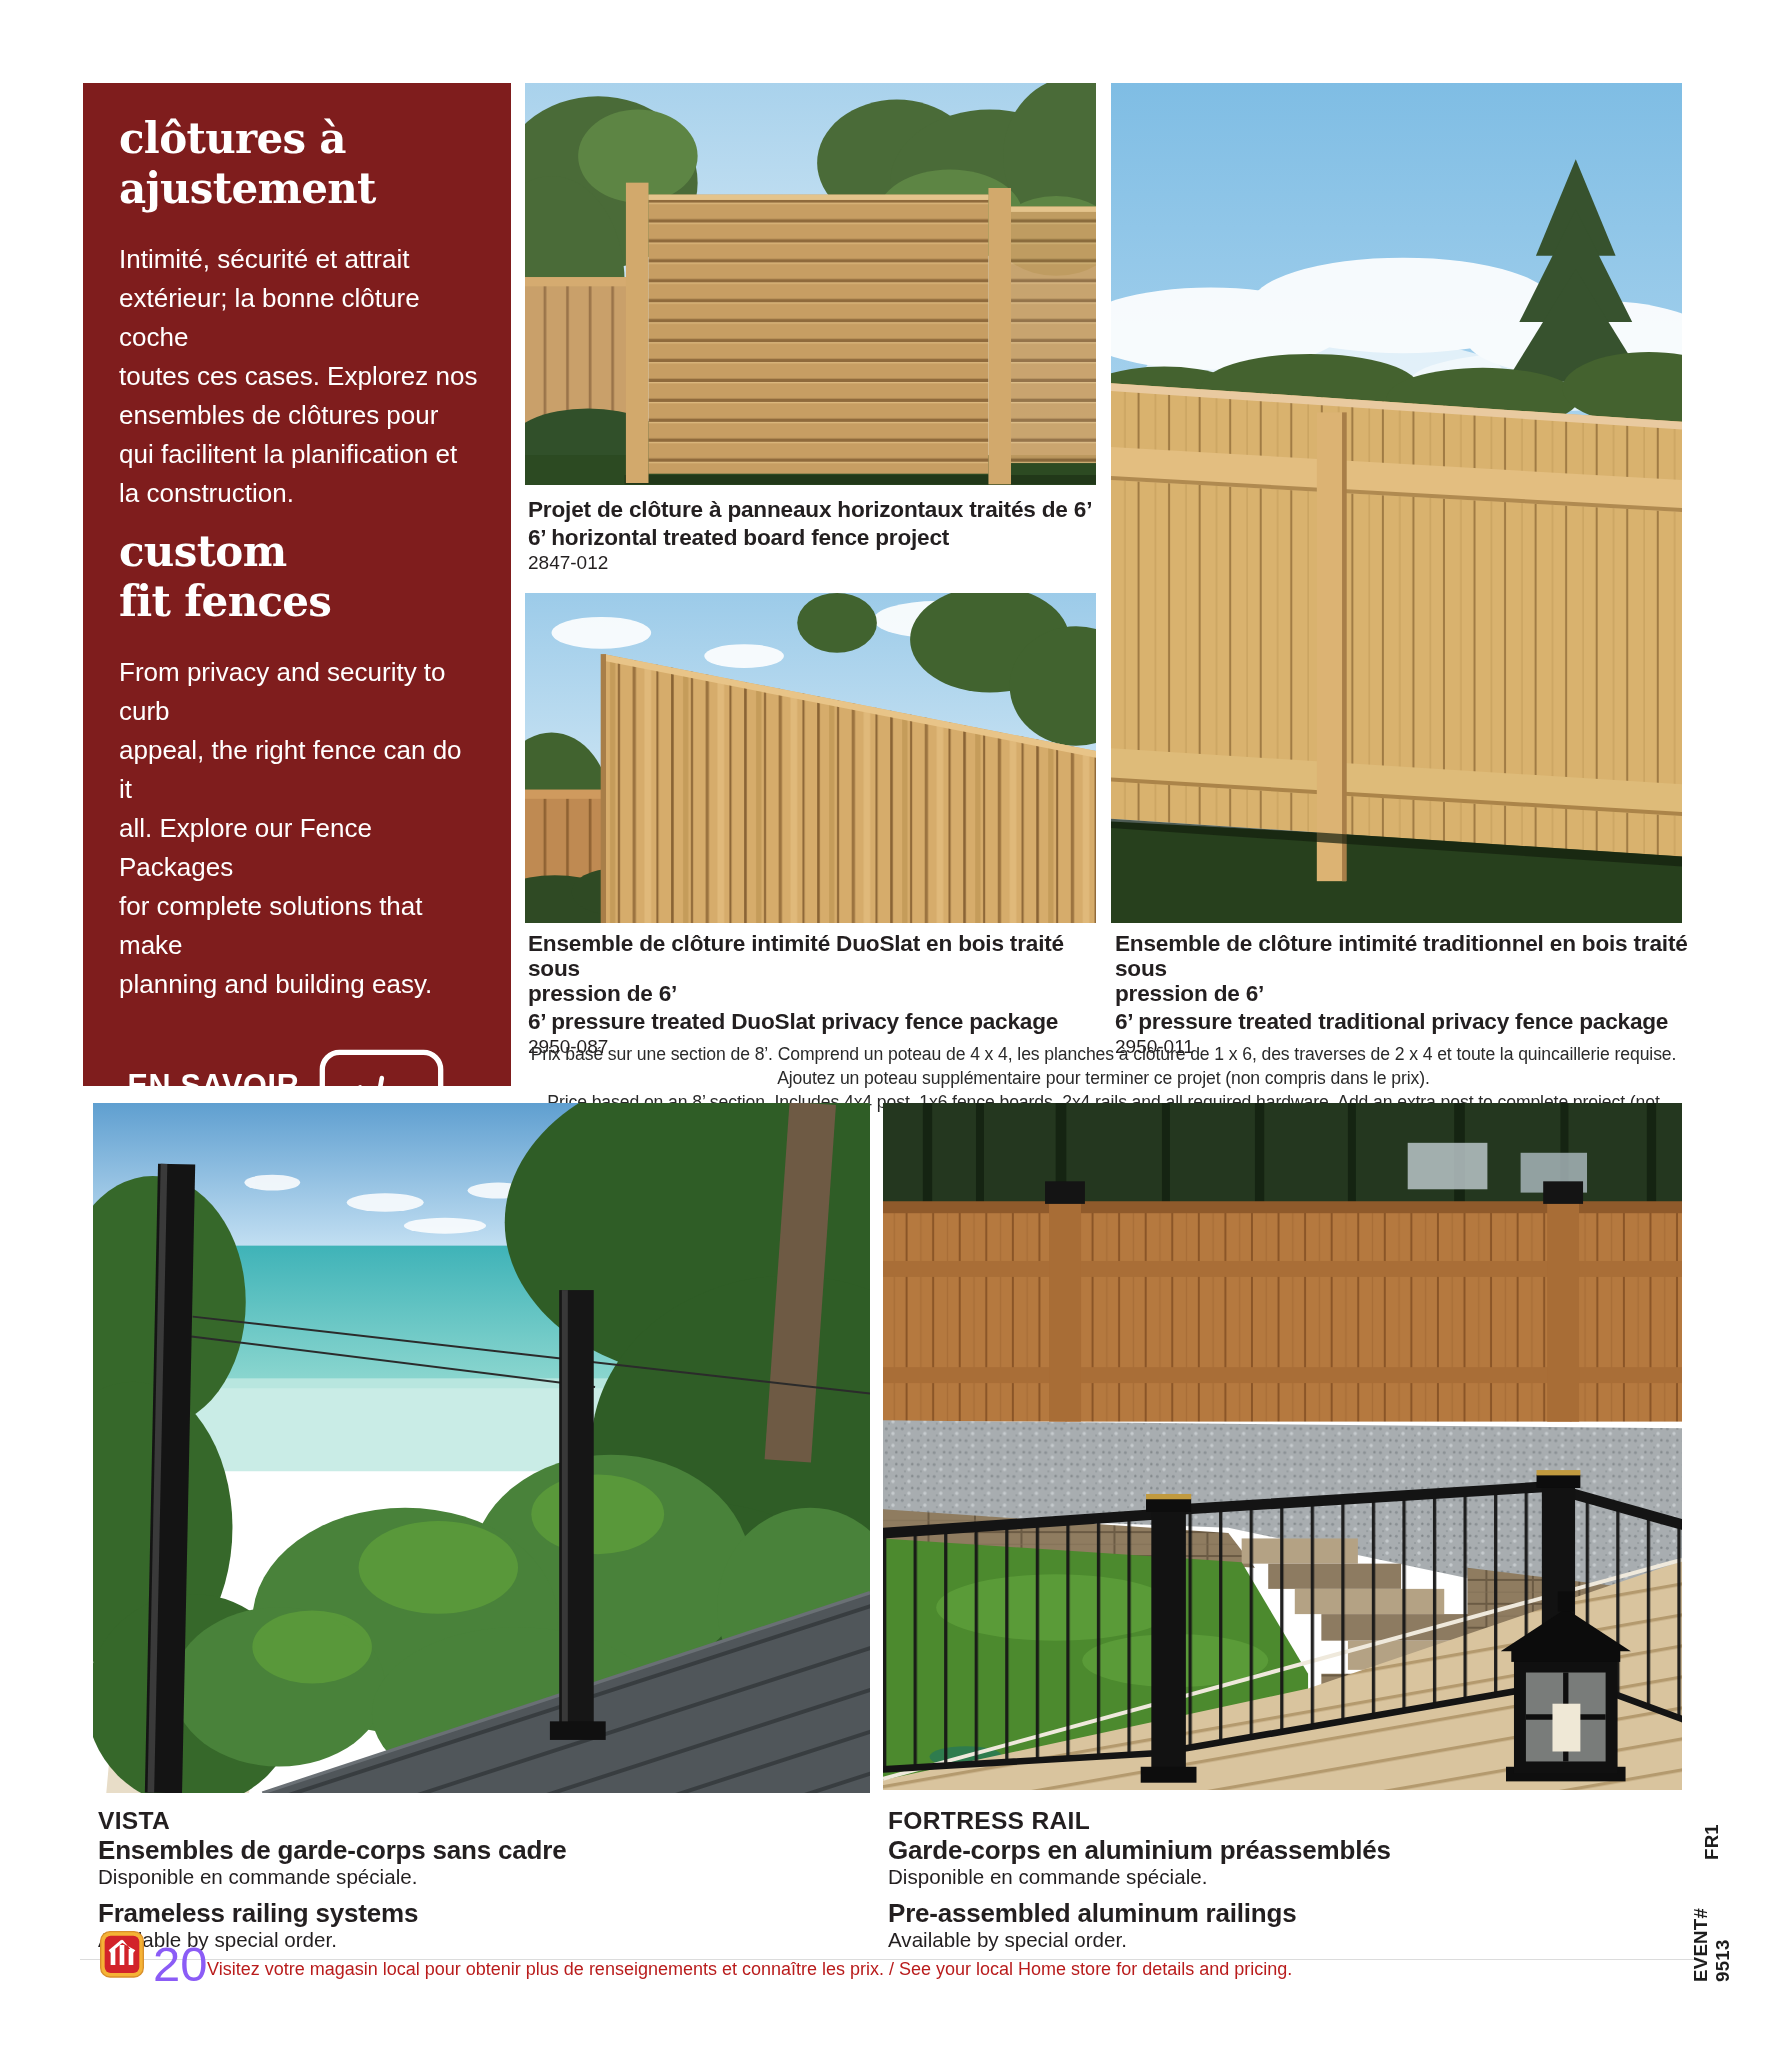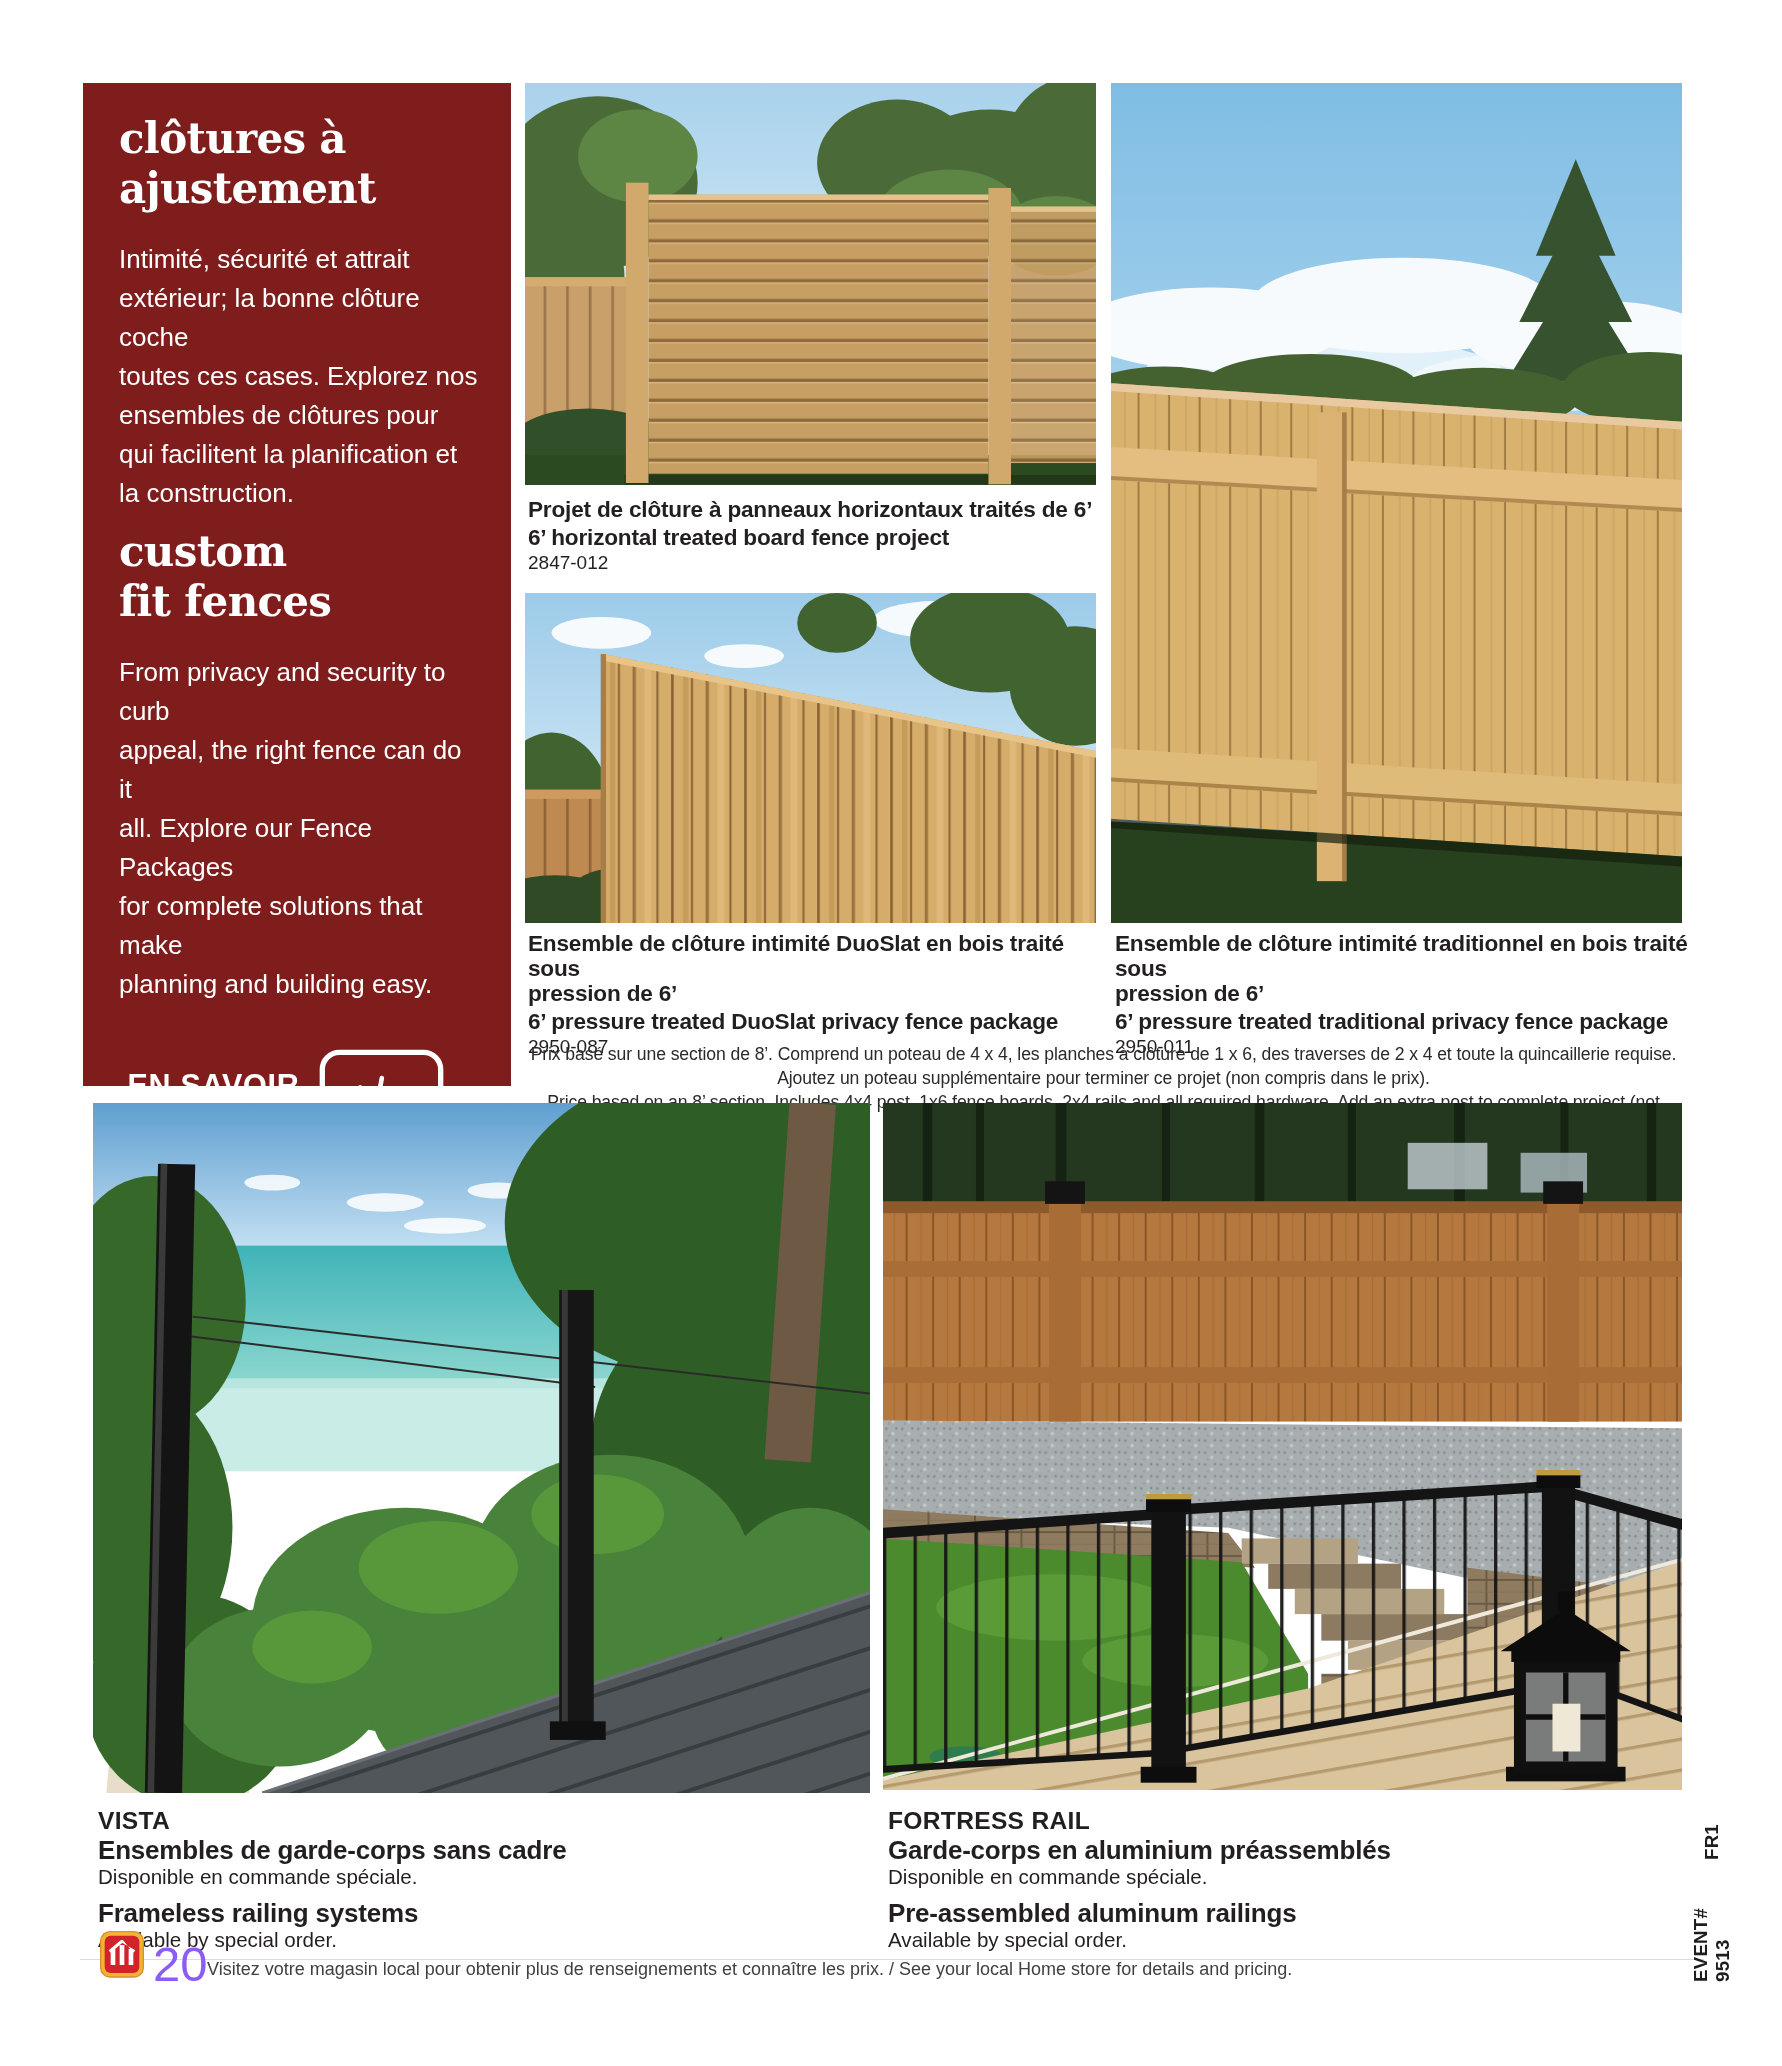--- a/index.html
+++ b/index.html
@@ -32,21 +32,21 @@
   
   .disclaimer{text-align:center;font-size:17.6px;line-height:24px;color:#2a2a2a;letter-spacing:-0.1px;margin-top:12px;}
   
   .rail-cap .brand{font-size:24.6px;font-weight:700;letter-spacing:0.3px;line-height:28px;}
   .rail-cap .rname{font-size:26px;font-weight:700;letter-spacing:-0.2px;line-height:29px;margin-top:1.3px;}
   .rail-cap .rnote{font-size:20.6px;font-weight:400;line-height:23px;}
   .rail-cap .gap{height:9.3px;}
   
   .footer-rule{left:80px;top:1959px;width:1624px;height:1.3px;background:#dcdcdc;}
   .page-num{left:153px;top:1936px;font-size:49px;font-weight:400;color:#8b5cf6;}
-  .footer-note{left:207px;top:1959px;font-size:18px;color:#404040;line-height:20.6px;}
+  .footer-note{left:207px;top:1959px;font-size:18px;color:#b91c1c;line-height:20.6px;}
   
   .side-code{left:1700px;top:1982px;width:158px;height:24px;transform:rotate(-90deg);transform-origin:0 0;
     display:flex;justify-content:space-between;align-items:center;font-size:18.6px;font-weight:700;letter-spacing:0.3px;color:#1d1d1d;}
 </style>
 </head>
 <body>
 
 <div id="page">
 
   <div class="abs green-panel">

